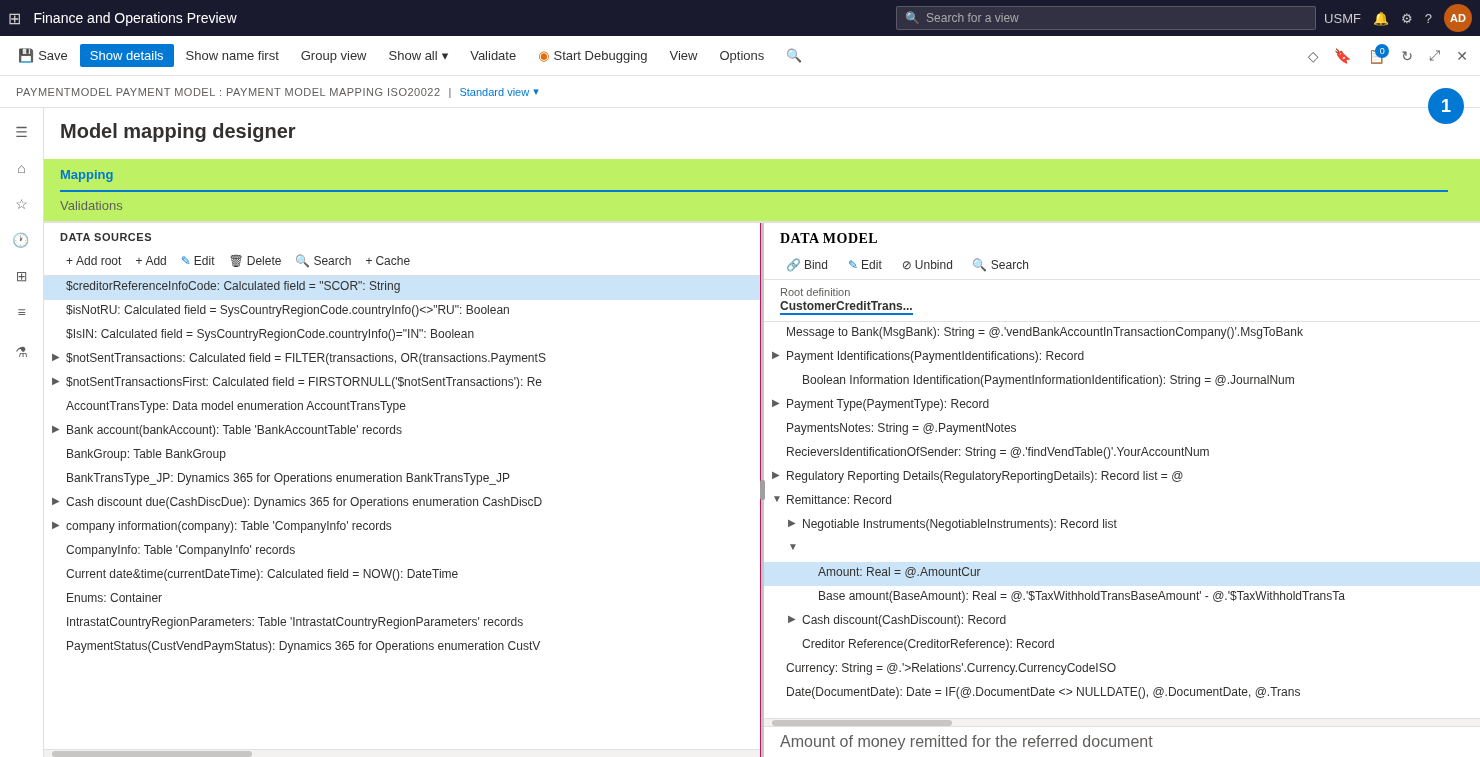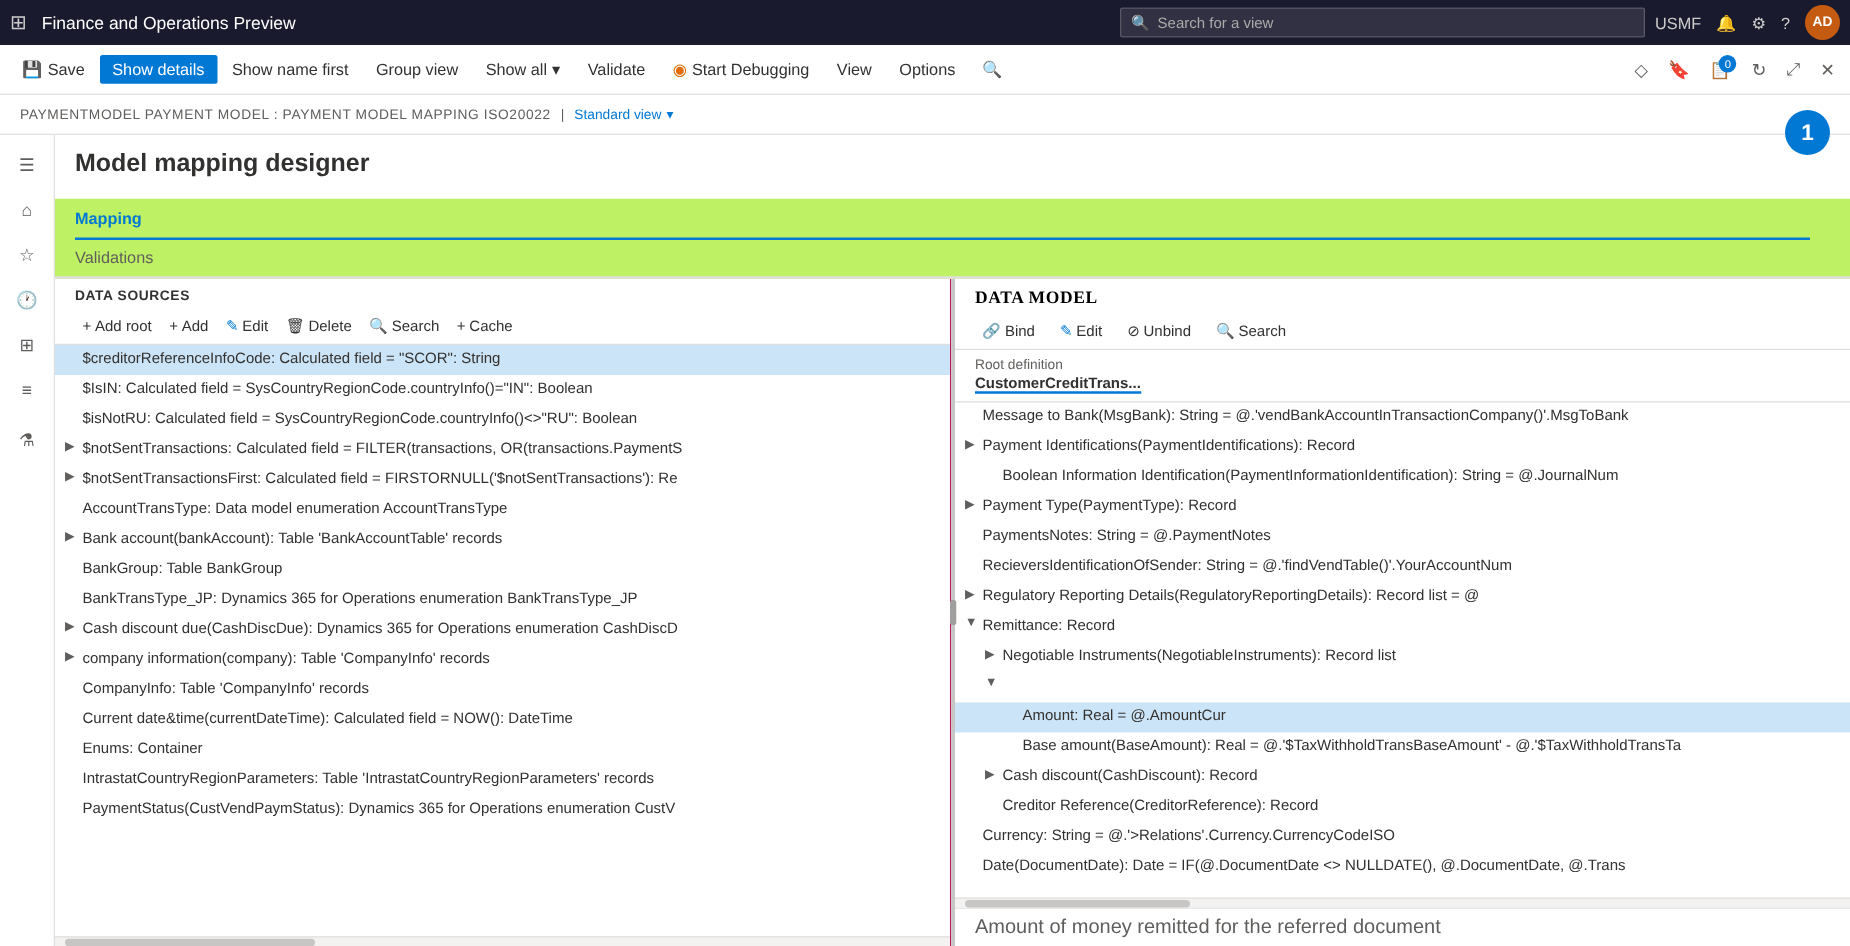--- a/index.html
+++ b/index.html
@@ -415,25 +415,25 @@
           </button>
         </div>
         <div class="tree-container">
 
         <div class="tree-item selected">
               <span class="expand-icon"> </span>
               <span class="item-text">$creditorReferenceInfoCode: Calculated field = "SCOR": String</span>
             </div>
             <div class="tree-item">
               <span class="expand-icon"> </span>
+              <span class="item-text">$isNotRU: Calculated field = SysCountryRegionCode.countryInfo()&lt;&gt;"RU": Boolean</span>
+            </div>
+            <div class="tree-item">
+              <span class="expand-icon"> </span>
               <span class="item-text">$IsIN: Calculated field = SysCountryRegionCode.countryInfo()="IN": Boolean</span>
-            </div>
-            <div class="tree-item">
-              <span class="expand-icon"> </span>
-              <span class="item-text">$isNotRU: Calculated field = SysCountryRegionCode.countryInfo()&lt;&gt;"RU": Boolean</span>
             </div>
             <div class="tree-item">
               <span class="expand-icon">▶</span>
               <span class="item-text">$notSentTransactions: Calculated field = FILTER(transactions, OR(transactions.PaymentS</span>
             </div>
             <div class="tree-item">
               <span class="expand-icon">▶</span>
               <span class="item-text">$notSentTransactionsFirst: Calculated field = FIRSTORNULL('$notSentTransactions'): Re</span>
             </div>
             <div class="tree-item">

